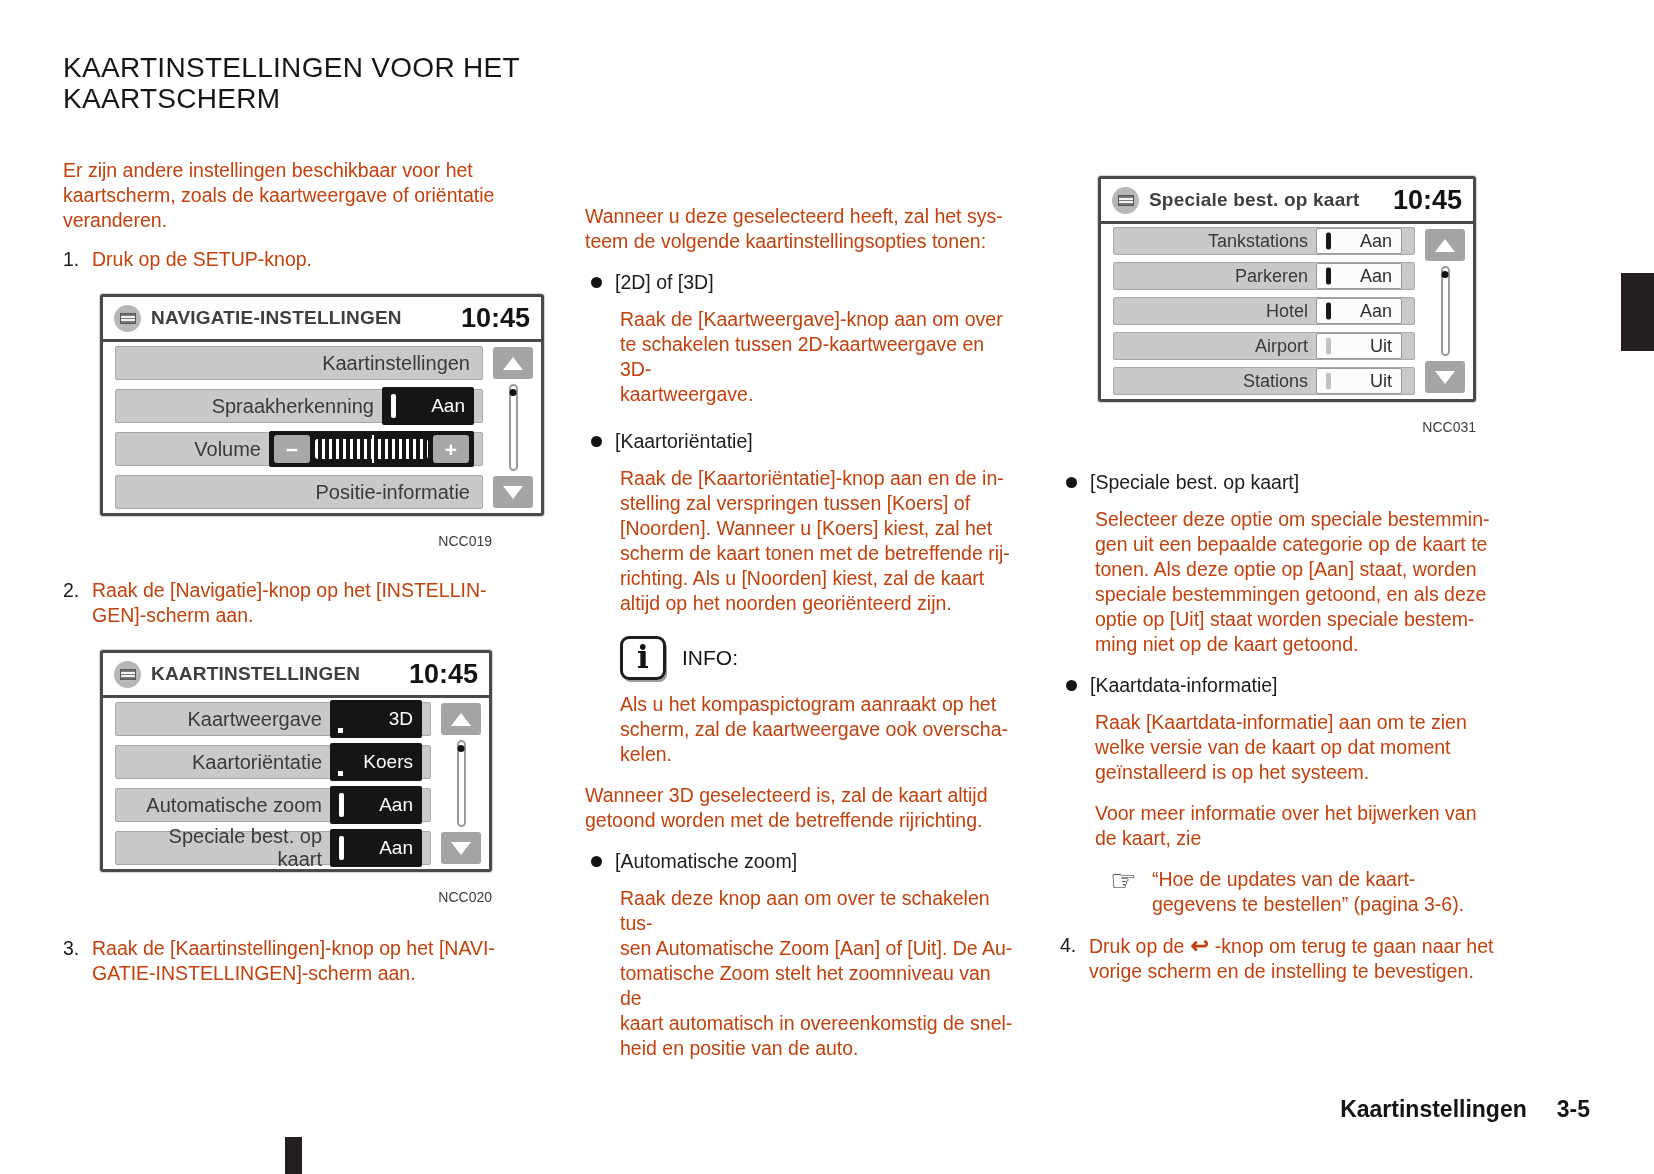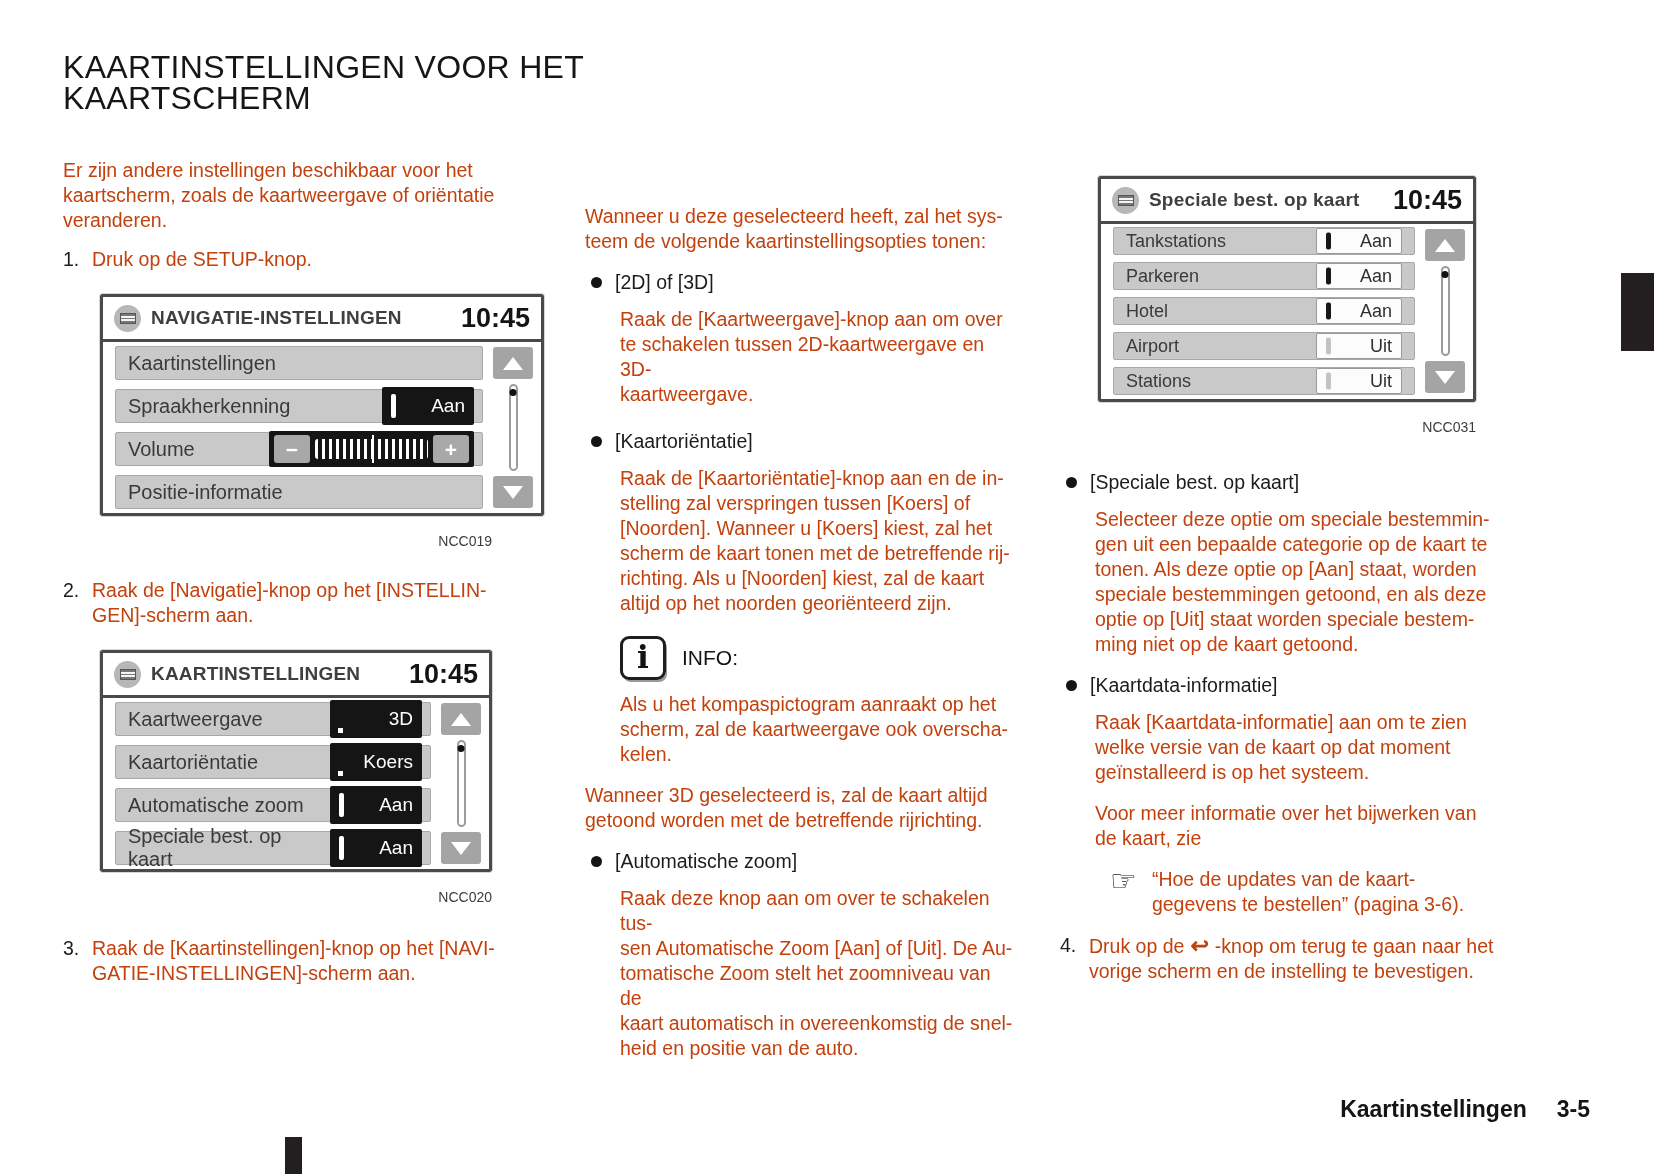--- a/index.html
+++ b/index.html
@@ -5,21 +5,21 @@
   * { margin:0; padding:0; box-sizing:border-box; }
   html,body { background:#e8e8e8; }
   #page {
     position:relative; width:1654px; height:1174px; background:#ffffff;
     font-family:"Liberation Sans", sans-serif; color:#1c1c1c; overflow:hidden;
     margin:0 auto;
   }
   .pre { white-space:pre-line; }
   .title {
     position:absolute; left:63px; top:52px;
-    font-size:32px; line-height:31px; font-weight:normal; color:#161616; letter-spacing:.3px;
+    font-size:28px; line-height:31px; font-weight:normal; color:#161616; letter-spacing:.3px;
   }
   .para { font-size:19.5px; line-height:25px; color:#c2410c; }
   .col { position:absolute; }
   #col-left  { left:63px;  top:158px; width:458px; }
   #col-mid   { left:585px; top:168px; width:432px;margin-top:36px; }
   #col-right { left:1060px; top:176px; width:458px; }
 
   .step { display:flex; }
   .step-num { width:29px; flex:none; font-size:19.5px; line-height:25px; }
   .step-body { flex:1; }
@@ -33,21 +33,21 @@
   .caption { font-size:14px; line-height:18px; color:#3c3c3c; text-align:right; margin-top:16px; }
 
   
   .frame { background:#fff; border:3px solid #4a4a4a; border-radius:3px; box-shadow:0 0 0 1px #d6d6d6; }
   .f-head { height:45px; display:flex; align-items:center; padding:0 11px; border-bottom:3px solid #4a4a4a; }
   .f-icon { width:27px; height:27px; border-radius:50%; background:#b7b7b7; display:flex; align-items:center; justify-content:center; flex:none; }
   .f-icon .glyph { width:16px; height:11px; background:#f4f4f4; border:1px solid #555;
     background-image:repeating-linear-gradient(180deg,#777 0 1.5px,transparent 1.5px 3.5px); }
   .f-title { margin-left:10px; font-weight:bold; font-size:19px; color:#3f3f3f; letter-spacing:.2px; }
   .f-time  { margin-left:auto; font-weight:bold; font-size:27px; color:#141414; }
-  .f-body  { position:relative; padding:4px 58px 4px 12px; display:flex; flex-direction:column; gap:9px; }
+  .f-body  { position:relative; padding:4px 58px 4px 12px; display:flex; flex-direction:column; gap:9px;text-align:right; }
   .row { height:34px; background:#c9c9c9; border:1px solid #a8a8a8; border-radius:2px;
          display:flex; align-items:center; padding:0 12px; font-size:20px; color:#3a3a3a; }
   .row-label { flex:1; }
 
   .tgl-dark { position:relative; width:92px; height:38px; margin:-4px -4px -4px 8px; flex:none;
     background:#151515; border-radius:2px; color:#fff; display:flex; align-items:center;
     justify-content:flex-end; padding:0 9px; font-size:19px; }
   .tgl-dark .bar { position:absolute; left:9px; top:50%; transform:translateY(-50%);
     width:5px; height:24px; background:#fff; border-radius:2px; }
   .val-dark .dotc { position:absolute; left:8px; bottom:5px; width:5px; height:5px; background:#fff; }

